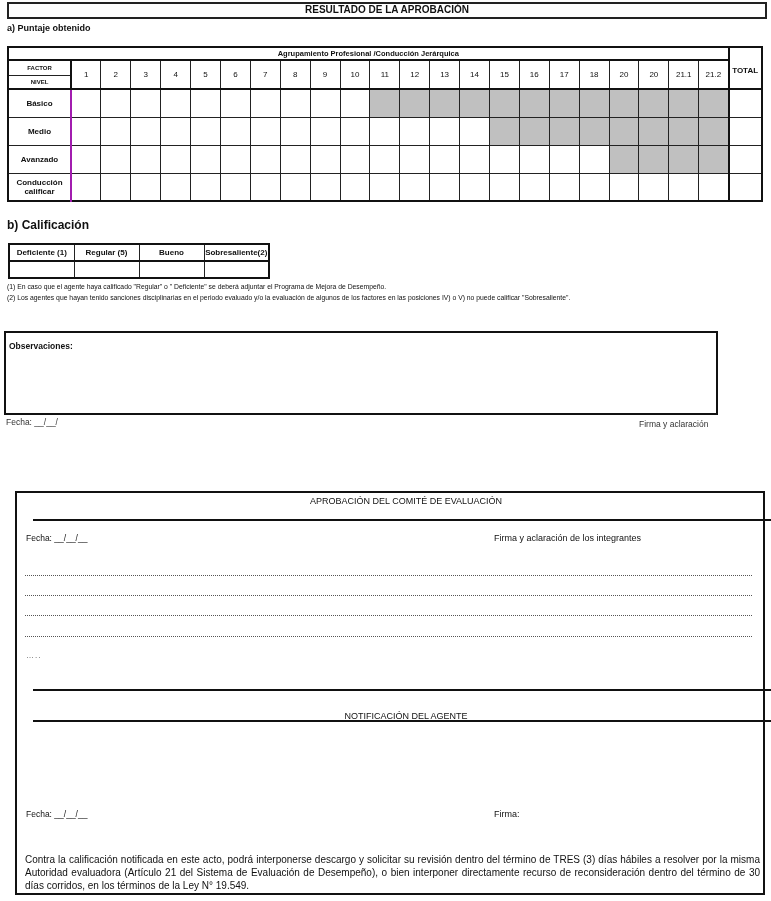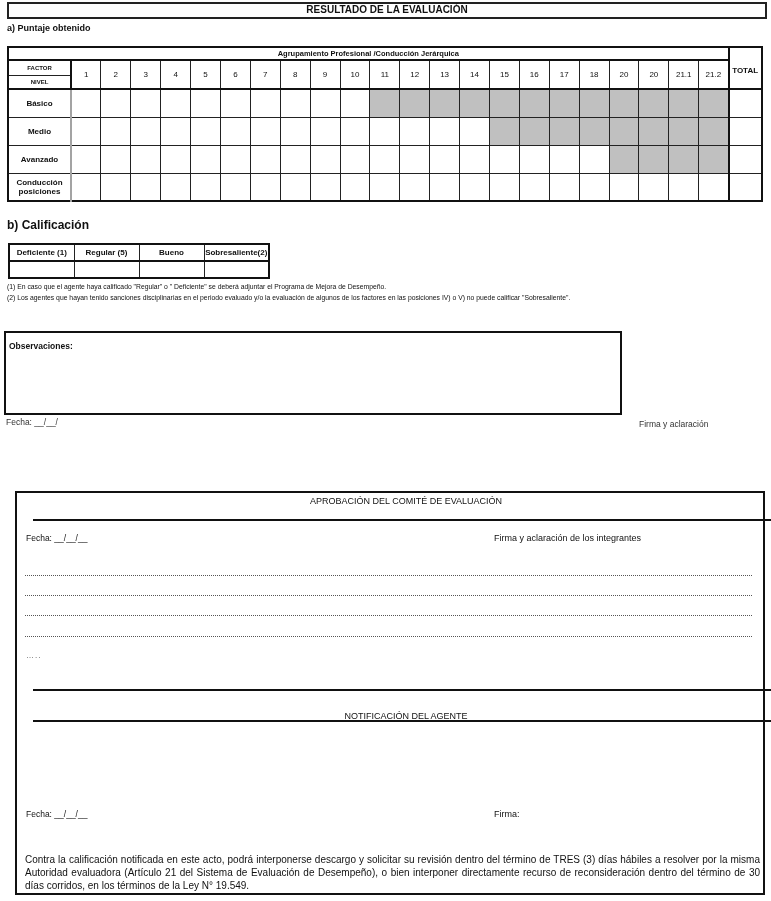--- a/index.html
+++ b/index.html
@@ -14,37 +14,37 @@
   #section-a { left: 7px; top: 23px; font-size: 9px; font-weight: bold; }
 
   
   #score-table { left: 7px; top: 46px; width: 754px; border-collapse: collapse; border: 2.5px solid #111; table-layout: fixed; }
   #score-table td { border: 1px solid #222; text-align: center; font-size: 8px; padding: 0; }
   #score-table .group-header { height: 13px; font-size: 7.5px; font-weight: bold; border-bottom: 2px solid #111; border-radius: 6px; }
   #score-table .factor-cell { height: 15px; font-size: 6px; font-weight: bold; border-right: 2px solid #111; }
   #score-table .nivel-cell { height: 14px; font-size: 6px; font-weight: bold; border-right: 2px solid #111; }
   #score-table .num-head { font-size: 8px; }
   #score-table .total-head { font-size: 8px; font-weight: bold; vertical-align: top; padding-top: 18px; border-left: 2.5px solid #111; }
-  #score-table .row-label { height: 28px; font-size: 8px; font-weight: bold; border-right: 2px solid #a3a3a3; }
+  #score-table .row-label { height: 28px; font-size: 8px; font-weight: bold; border-right: 2px solid #a21caf; }
   #score-table tr.first-body td { border-top: 2px solid #111; }
   #score-table .shaded { background: #c0c0c0; }
   #score-table .total-cell { border-left: 2.5px solid #111; }
 
   #section-b { left: 7px; top: 218px; font-size: 12px; font-weight: bold; }
 
   #calif-table { left: 8px; top: 243px; width: 262px; border-collapse: collapse; border: 2.5px solid #111; table-layout: fixed; }
   #calif-table td { border: 1px solid #222; font-size: 8px; font-weight: bold; text-align: center; height: 17px; }
   #calif-table tr:first-child td { border-bottom: 2px solid #111; }
 
   .note { left: 7px; font-size: 6.8px; color: #111; white-space: nowrap; }
   #note-1 { top: 283px; }
   #note-2 { top: 294px; }
 
   
-  #obs-box { left: 4px; top: 331px; width: 618px; height: 84px; border: 2px solid #111; }
+  #obs-box { left: 4px; top: 331px; width: 714px; height: 84px; border: 2px solid #111; }
   #obs-label { left: 3px; top: 8px; font-size: 8.5px; font-weight: bold; }
   #obs-fecha { left: 6px; top: 417px; font-size: 8.5px; color: #333; }
   #obs-firma { left: 639px; top: 419px; font-size: 8.5px; color: #333; }
 
   
   #committee-box { left: 15px; top: 491px; width: 750px; height: 404px; border: 2px solid #111; }
   .hdr-bar { position: absolute; left: 16px; width: 100%; text-align: center; font-size: 9px; font-weight: normal; }
   #committee-header { top: 0; height: 28px; border-bottom: 2.5px solid #111; padding-top: 3px; }
   #comm-fecha { left: 9px; top: 40px; font-size: 8.5px; }
   #comm-firma { left: 477px; top: 40px; font-size: 9px; }
@@ -55,21 +55,21 @@
   #notif-header { top: 196px; height: 33px; border-top: 2.5px solid #111; border-bottom: 2.5px solid #111; padding-top: 20px; }
   #notif-statement { position: absolute; left: 0; top: 229px; width: 100%; height: 33px; border-bottom: 2.5px solid #111;
     font-size: 8.8px; font-weight: bold; padding: 2px 8px; }
   #notif-fecha { left: 9px; top: 316px; font-size: 8.5px; }
   #notif-firma { left: 477px; top: 316px; font-size: 9px; }
   #notif-legal { left: 8px; top: 360px; width: 735px; font-size: 10px; line-height: 13px; text-align: justify; }
 </style>
 </head>
 <body>
 
-<div id="title-bar" class="abs">RESULTADO DE LA EVALUACIÓN</div>
+<div id="title-bar" class="abs">RESULTADO DE LA APROBACIÓN</div>
 <div id="section-a" class="abs">a) Puntaje obtenido</div>
 
 <table id="score-table" class="abs">
   <colgroup id="score-cols">
       <col style="width: 63px;">
       <col style="width: 29.9px;">
       <col style="width: 29.9px;">
       <col style="width: 29.9px;">
       <col style="width: 29.9px;">
       <col style="width: 29.9px;">
@@ -197,21 +197,21 @@
         <td></td>
         <td></td>
         <td></td>
         <td class="shaded" style="background: rgb(192, 192, 192);"></td>
         <td class="shaded" style="background: rgb(192, 192, 192);"></td>
         <td class="shaded" style="background: rgb(192, 192, 192);"></td>
         <td class="shaded" style="background: rgb(192, 192, 192);"></td>
         <td class="total-cell"></td>
       </tr>
       <tr>
-        <td class="row-label">Conducción posiciones</td>
+        <td class="row-label">Conducción calificar</td>
         <td></td>
         <td></td>
         <td></td>
         <td></td>
         <td></td>
         <td></td>
         <td></td>
         <td></td>
         <td></td>
         <td></td>

